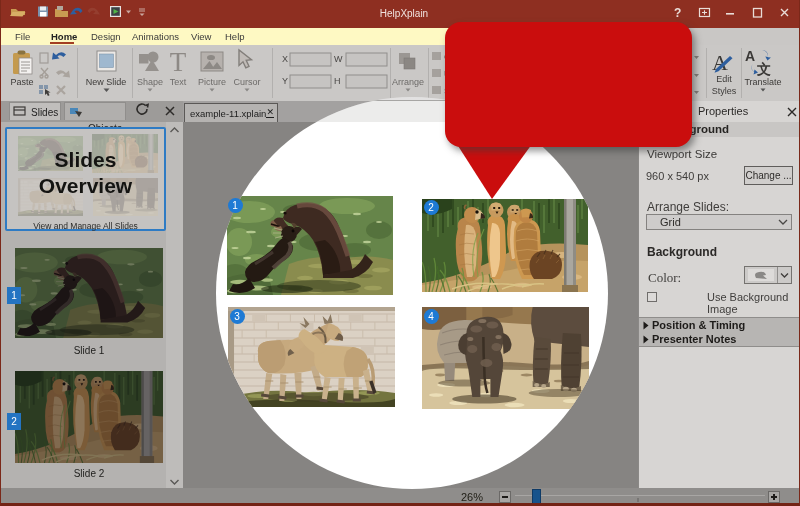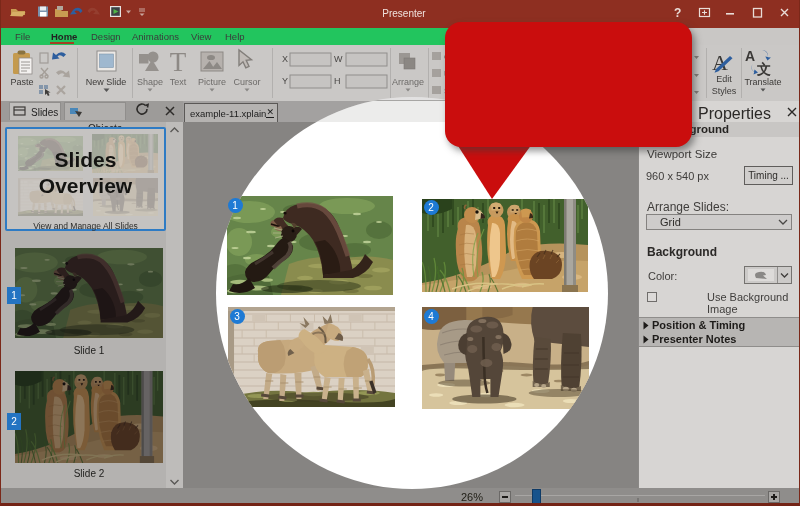--- a/index.html
+++ b/index.html
@@ -3,21 +3,21 @@
 <meta charset="utf-8">
 <style>
   html,body{margin:0;padding:0;}
   body{width:800px;height:506px;overflow:hidden;font-family:"Liberation Sans",sans-serif;}
   .win{position:absolute;left:0;top:0;width:800px;height:506px;background:#c9c7c5;overflow:hidden;}
   .abs{position:absolute;}
   
   .titlebar{position:absolute;left:0;top:0;width:800px;height:28px;background:#8e2f21;}
   .tb-title{position:absolute;left:354px;top:8px;width:100px;text-align:center;color:#f0e2de;font-size:10px;}
   
-  .ribbontabs{position:absolute;left:1px;top:28px;width:636px;height:17px;background:#22c55e;}
+  .ribbontabs{position:absolute;left:1px;top:28px;width:636px;height:17px;background:#fef9c3;}
   .rtab{position:absolute;top:3px;font-size:9.5px;color:#3b3b3b;}
   
   .ribbon{position:absolute;left:1px;top:45px;width:798px;height:56px;background:#cac8c6;border-bottom:1px solid #7e7c7a;}
   
   .leftpanel{position:absolute;left:1px;top:101px;width:182px;height:387px;background:#b4b2b0;}
   .lp-tabs{position:absolute;left:0;top:0;width:182px;height:21px;background:#9d9b99;}
   .lp-tab{position:absolute;top:1px;height:18px;background:#c0bebc;border:1px solid #908e8c;border-bottom:none;font-size:10px;color:#222;box-sizing:border-box;}
   .canvas{position:absolute;left:183px;top:101px;width:455px;height:387px;background:#868482;}
   .tabstrip{position:absolute;left:183px;top:101px;width:455px;height:21px;background:#a3a1a0;}
   .doctab{position:absolute;left:1px;top:2px;width:92px;height:18px;background:#b5b3b1;border:1px solid #5a5856;border-bottom:none;font-size:9.5px;color:#1d1d1d;}
@@ -35,21 +35,21 @@
   .photo svg{position:absolute;left:0;top:0;}
   
   .callout{position:absolute;left:445px;top:22px;width:247px;height:125px;background:#ca0d0d;border-radius:16px;z-index:20;box-shadow:3px 4px 7px rgba(60,60,60,0.55);}
   .callout-text{position:absolute;left:445px;top:39px;width:247px;text-align:center;color:#fff;font-size:25px;line-height:30px;z-index:21;}
 </style>
 </head>
 <body>
 <div class="win">
 
   <div class="titlebar"></div>
-  <div class="tb-title">Presenter</div>
+  <div class="tb-title">HelpXplain</div>
   <svg class="abs" style="left:0;top:0;z-index:2;" width="160" height="28" viewBox="0 0 160 28">
 
     <path d="M11 9 h5 l2 2 h7 v4 h-14 z" fill="#c99c52"></path>
     <path d="M10 16 l2.5 -4 h13 l-3 4.5 z" fill="#d8af66"></path>
 
     <rect x="38" y="6.5" width="10" height="10" fill="#7a92ad"></rect>
     <rect x="40" y="6.5" width="6" height="4" fill="#e8ecf0"></rect>
     <rect x="40" y="12" width="6.5" height="4.5" fill="#ffffff"></rect>
 
     <path d="M55 9 h5 l2 2 h6 v6 h-13 z" fill="#c99c52"></path>
@@ -219,38 +219,38 @@
 
   <div class="canvas"></div>
   <div class="tabstrip">
     <div class="doctab">
         <span style="position:absolute;left:5px;top:4px;">example-11.xplain</span>
         <span style="position:absolute;right:3px;top:3px;font-size:9px;border-bottom:1px solid #1d1d1d;">✕</span>
       </div>
   </div>
 
   <div class="rightpanel"></div>
-  <div class="abs" style="left:698px;top:105px;font-size:16px;color:#2b2927;z-index:2;">Properties</div>
+  <div class="abs" style="left:698px;top:105px;font-size:11px;color:#2b2927;z-index:2;">Properties</div>
   <svg class="abs" style="left:786px;top:106px;z-index:2;" width="12" height="12" viewBox="0 0 12 12">
       <path d="M2 2 l8 8 M10 2 l-8 8" stroke="#2b2927" stroke-width="1.4" fill="none"></path>
     </svg>
   <div class="abs" style="left:639px;top:122px;width:161px;height:15px;background:#c8c6c4;z-index:2;"></div>
   <div class="abs" style="left:662px;top:123px;font-size:11.5px;font-weight:bold;color:#262422;z-index:2;">Background</div>
   <div class="abs" style="left:647px;top:148px;font-size:11.5px;color:#3a3836;z-index:2;">Viewport Size</div>
   <div class="abs" style="left:646px;top:170px;font-size:11px;color:#3f3d3b;z-index:2;">960 x 540 px</div>
-  <div class="abs" style="left:744px;top:166px;width:47px;height:17px;background:#d0cecc;border:1px solid #5f5d5b;font-size:10px;color:#2e2c2a;text-align:center;line-height:17px;white-space:nowrap;z-index:2;">Timing ...</div>
+  <div class="abs" style="left:744px;top:166px;width:47px;height:17px;background:#d0cecc;border:1px solid #5f5d5b;font-size:10px;color:#2e2c2a;text-align:center;line-height:17px;white-space:nowrap;z-index:2;">Change ...</div>
   <div class="abs" style="left:647px;top:200px;font-size:12px;color:#3f3d3b;z-index:2;">Arrange Slides:</div>
   <div class="abs" style="left:646px;top:214px;width:144px;height:14px;background:#cecccb;border:1px solid #848280;font-size:11px;color:#2e2c2a;z-index:2;">
     <span style="position:absolute;left:13px;top:1px;">Grid</span>
     <svg class="abs" style="right:3px;top:3px;" width="10" height="8" viewBox="0 0 10 8">
         <path d="M1 2 l4 4 4 -4" fill="none" stroke="#4a4846" stroke-width="1.3"></path>
       </svg>
   </div>
   <div class="abs" style="left:647px;top:245px;font-size:12px;font-weight:bold;color:#2b2927;z-index:2;">Background</div>
-  <div class="abs" style="left:648px;top:270px;font-size:11px;color:#3f3d3b;z-index:2;">Color:</div>
+  <div class="abs" style="left:648px;top:270px;font-size:13px;color:#3f3d3b;z-index:2;font-family:Liberation Serif, serif;">Color:</div>
   <div class="abs" style="left:744px;top:266px;width:46px;height:16px;background:#cccac8;border:1px solid #74726f;z-index:2;">
     <svg class="abs" style="left:3px;top:2px;" width="26" height="12" viewBox="0 0 26 12">
       <rect x="0" y="0" width="26" height="12" fill="#dddbd9"></rect>
       <path d="M8 9 q-3 -5 3 -6 q6 -1 7 3 l-3 0.5 4 3.5 z" fill="#8a8886"></path>
     </svg>
     <div class="abs" style="left:32px;top:0;width:1px;height:16px;background:#8f8d8b;"></div>
     <svg class="abs" style="left:35px;top:5px;" width="9" height="7" viewBox="0 0 9 7">
         <path d="M1 1.5 l3.5 3.5 3.5 -3.5" fill="none" stroke="#3f3d3b" stroke-width="1.3"></path>
       </svg>
   </div>

